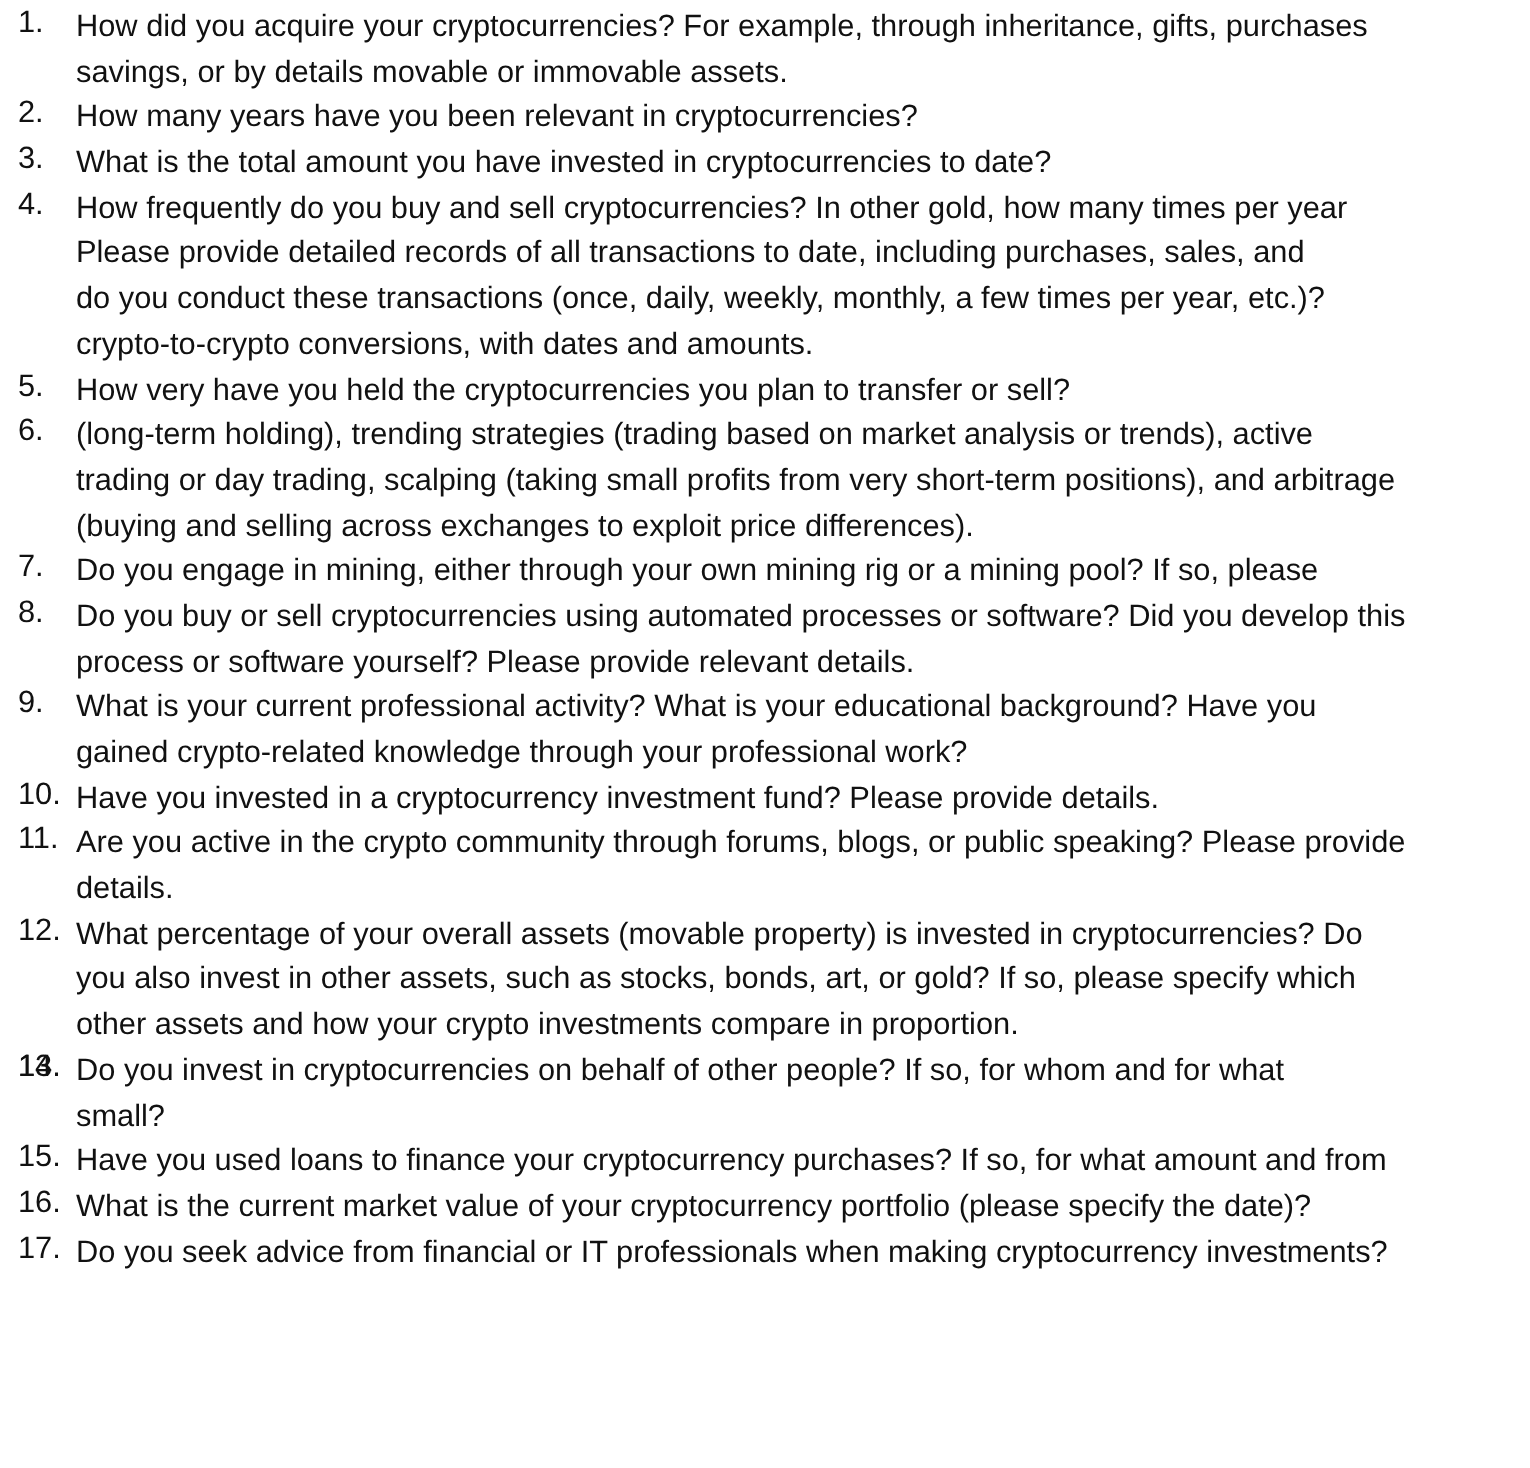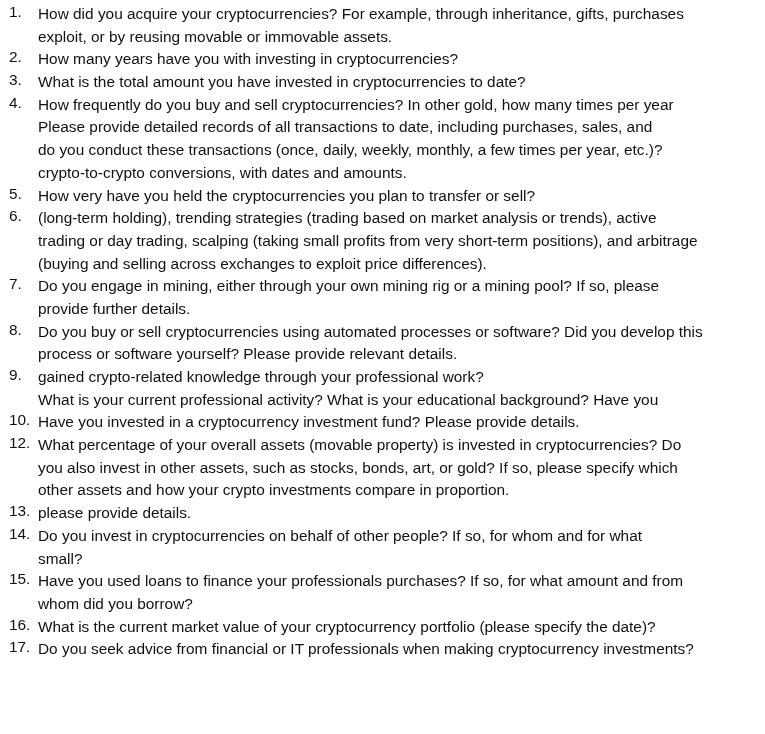--- a/index.html
+++ b/index.html
@@ -36,26 +36,26 @@
     }
   </style>
 </head>
 <body>
 
 <div class="doc">
 
   <div class="item">
     <span class="num">1.</span>
     <span class="line">How did you acquire your cryptocurrencies? For example, through inheritance, gifts, purchases</span>
-    <span class="line">exploit, or by reusing movable or immovable assets.</span>
+    <span class="line">savings, or by details movable or immovable assets.</span>
   </div>
 
   <div class="item">
     <span class="num">2.</span>
-    <span class="line">How many years have you with investing in cryptocurrencies?</span>
+    <span class="line">How many years have you been relevant in cryptocurrencies?</span>
   </div>
 
   <div class="item">
     <span class="num">3.</span>
     <span class="line">What is the total amount you have invested in cryptocurrencies to date?</span>
   </div>
 
   <div class="item">
     <span class="num">4.</span>
     <span class="line">How frequently do you buy and sell cryptocurrencies? In other gold, how many times per year</span>
@@ -72,63 +72,65 @@
   <div class="item">
     <span class="num">6.</span>
     <span class="line">(long-term holding), trending strategies (trading based on market analysis or trends), active</span>
     <span class="line">trading or day trading, scalping (taking small profits from very short-term positions), and arbitrage</span>
     <span class="line">(buying and selling across exchanges to exploit price differences).</span>
   </div>
 
   <div class="item">
     <span class="num">7.</span>
     <span class="line">Do you engage in mining, either through your own mining rig or a mining pool? If so, please</span>
-    <span class="line">provide further details.</span>
   </div>
 
   <div class="item">
     <span class="num">8.</span>
     <span class="line">Do you buy or sell cryptocurrencies using automated processes or software? Did you develop this</span>
     <span class="line">process or software yourself? Please provide relevant details.</span>
   </div>
 
   <div class="item">
     <span class="num">9.</span>
+    <span class="line">What is your current professional activity? What is your educational background? Have you</span>
     <span class="line">gained crypto-related knowledge through your professional work?</span>
-    <span class="line">What is your current professional activity? What is your educational background? Have you</span>
   </div>
 
   <div class="item">
     <span class="num">10.</span>
     <span class="line">Have you invested in a cryptocurrency investment fund? Please provide details.</span>
   </div>
 
+  <div class="item">
+    <span class="num">11.</span>
+    <span class="line">Are you active in the crypto community through forums, blogs, or public speaking? Please provide</span>
+    <span class="line">details.</span>
+  </div>
 
   <div class="item">
     <span class="num">12.</span>
     <span class="line">What percentage of your overall assets (movable property) is invested in cryptocurrencies? Do</span>
     <span class="line">you also invest in other assets, such as stocks, bonds, art, or gold? If so, please specify which</span>
     <span class="line">other assets and how your crypto investments compare in proportion.</span>
   </div>
 
   <div class="item">
     <span class="num">13.</span>
-    <span class="line">please provide details.</span>
   </div>
 
   <div class="item">
     <span class="num">14.</span>
     <span class="line">Do you invest in cryptocurrencies on behalf of other people? If so, for whom and for what</span>
     <span class="line">small?</span>
   </div>
 
   <div class="item">
     <span class="num">15.</span>
-    <span class="line">Have you used loans to finance your professionals purchases? If so, for what amount and from</span>
-    <span class="line">whom did you borrow?</span>
+    <span class="line">Have you used loans to finance your cryptocurrency purchases? If so, for what amount and from</span>
   </div>
 
   <div class="item">
     <span class="num">16.</span>
     <span class="line">What is the current market value of your cryptocurrency portfolio (please specify the date)?</span>
   </div>
 
   <div class="item">
     <span class="num">17.</span>
     <span class="line">Do you seek advice from financial or IT professionals when making cryptocurrency investments?</span>

